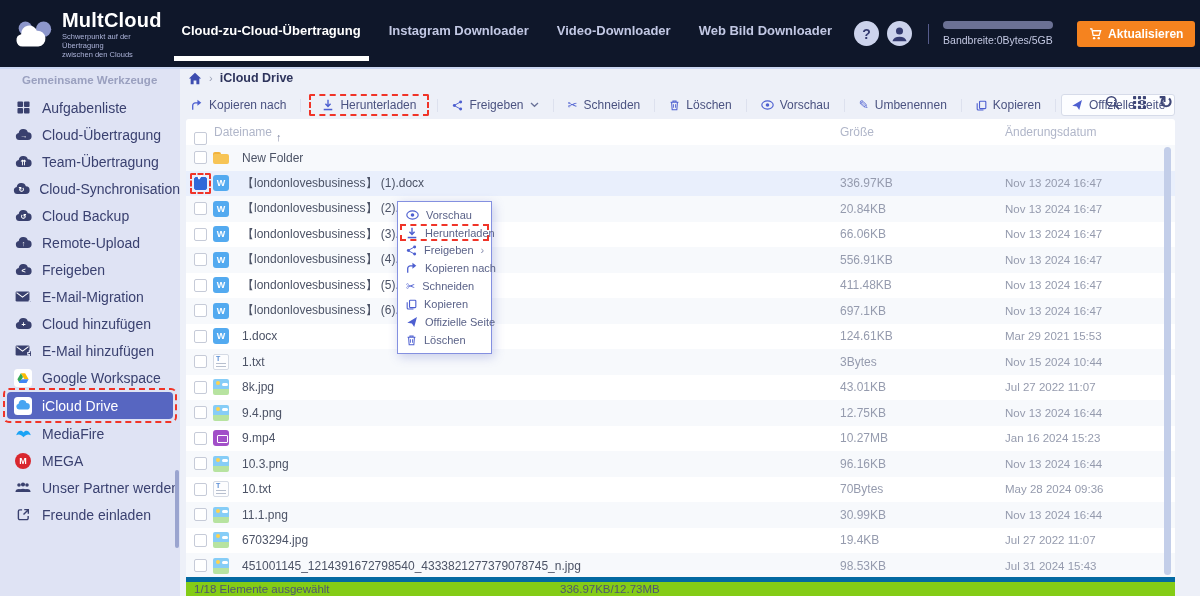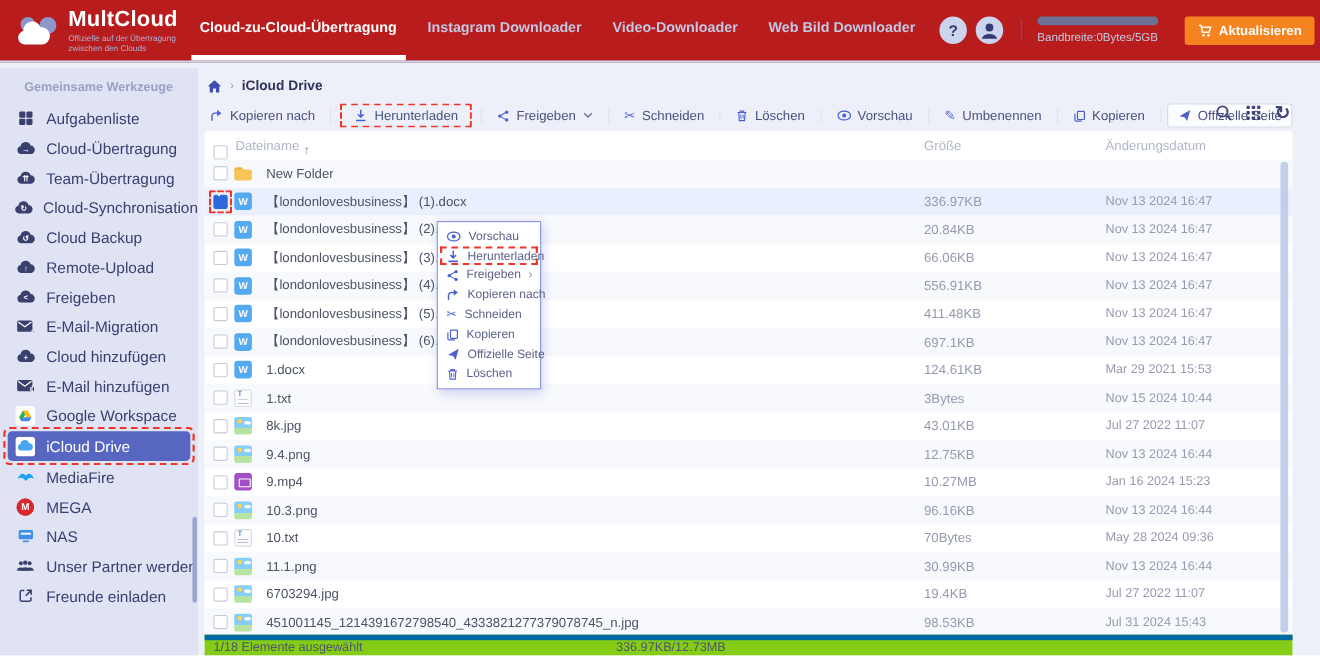--- a/index.html
+++ b/index.html
@@ -1,20 +1,20 @@
 <!DOCTYPE html>
 <html><head>
 <meta charset="utf-8">
 <style>
   * { margin:0; padding:0; box-sizing:border-box; }
   html,body { width:1200px; height:596px; overflow:hidden; font-family:"Liberation Sans", sans-serif; }
   #app { position:relative; width:1200px; height:596px; background:#edf0f8; }
 
   
-  .hdr { position:absolute; left:0; top:0; width:1200px; height:57px; background:#b91c1c; border-bottom:2px solid #cbd7f2; display:flex; align-items:center; z-index:10; }
+  .hdr { position:absolute; left:0; top:0; width:1200px; height:69px; background:#0f172a; border-bottom:2px solid #cbd7f2; display:flex; align-items:center; z-index:10; }
   .logo { display:flex; align-items:center; margin-left:12px; width:158px; }
   .logo-txt { margin-left:6px; }
   .brand-name { color:#fff; font-size:20px; font-weight:bold; letter-spacing:.2px; }
   .tagline { color:#aab1d6; font-size:7.5px; line-height:9px; }
   .tabs { display:flex; height:62px; margin-left:6px; }
   .tab { padding:0 14px; height:62px; line-height:56px; font-size:13px; font-weight:bold; color:#c2c8e4; position:relative; cursor:pointer; white-space:nowrap; }
   .tab.active { color:#fff; }
   .tab.active::after { content:""; position:absolute; left:6px; right:6px; bottom:4px; height:5px; background:#fff; }
   .hdr-right { margin-left:auto; display:flex; align-items:center; margin-right:22px; }
   .circ { width:25px; height:25px; border-radius:50%; background:#ccd3ec; display:flex; align-items:center; justify-content:center; margin-left:8px; cursor:pointer; }
@@ -119,21 +119,21 @@
     <div class="logo">
       <span class="ic">
         <svg viewBox="0 0 46 32" width="44" height="32">
           <circle cx="14" cy="10" r="7" fill="#8d97cc"></circle>
             <circle cx="33" cy="11" r="8" fill="#8d97cc"></circle>
           <path d="M11 29 a6.5 6.5 0 0 1 -1.4-12.8 A8.5 8.5 0 0 1 26 12.6 A6 6 0 0 1 27.5 29 Z" fill="#ffffff"></path>
         </svg>
       </span>
       <span class="logo-txt">
         <div class="brand-name">MultCloud</div>
-        <div class="tagline">Offizielle auf der Übertragung</div>
+        <div class="tagline">Schwerpunkt auf der Übertragung</div>
         <div class="tagline">zwischen den Clouds</div>
       </span>
     </div>
     <div class="tabs">
         <div class="tab active">Cloud-zu-Cloud-Übertragung</div>
         <div class="tab">Instagram Downloader</div>
         <div class="tab">Video-Downloader</div>
         <div class="tab">Web Bild Downloader</div>
       </div>
     <div class="hdr-right">
@@ -296,30 +296,20 @@
           <span class="lbl">MediaFire</span>
         </div>
         <div class="side-item">
           <span class="ic">
             <span class="mega-badge">M</span>
           </span>
           <span class="lbl">MEGA</span>
         </div>
         <div class="side-item">
           <span class="ic">
-            <svg viewBox="0 0 16 14" width="15" height="13">
-              <rect x="1" y="1" width="14" height="9" rx="1.5" fill="#3f8fe8"></rect>
-              <rect x="3" y="3.5" width="10" height="2" fill="#fff" opacity="0.9"></rect>
-              <rect x="5" y="11.2" width="6" height="1.6" fill="#3f8fe8"></rect>
-            </svg>
-          </span>
-          <span class="lbl">NAS</span>
-        </div>
-        <div class="side-item">
-          <span class="ic">
             <svg viewBox="0 0 18 12" width="16" height="11" fill="#39406e">
               <circle cx="4.5" cy="3.2" r="2"></circle>
               <circle cx="13.5" cy="3.2" r="2"></circle>
               <circle cx="9" cy="2.6" r="2.3"></circle>
               <path d="M0.5 11 a4 3.4 0 0 1 8 0 Z"></path>
               <path d="M9.5 11 a4 3.4 0 0 1 8 0 Z"></path>
               <path d="M5 11 a4 3.6 0 0 1 8 0 Z"></path>
             </svg>
           </span>
           <span class="lbl">Unser Partner werden</span>

